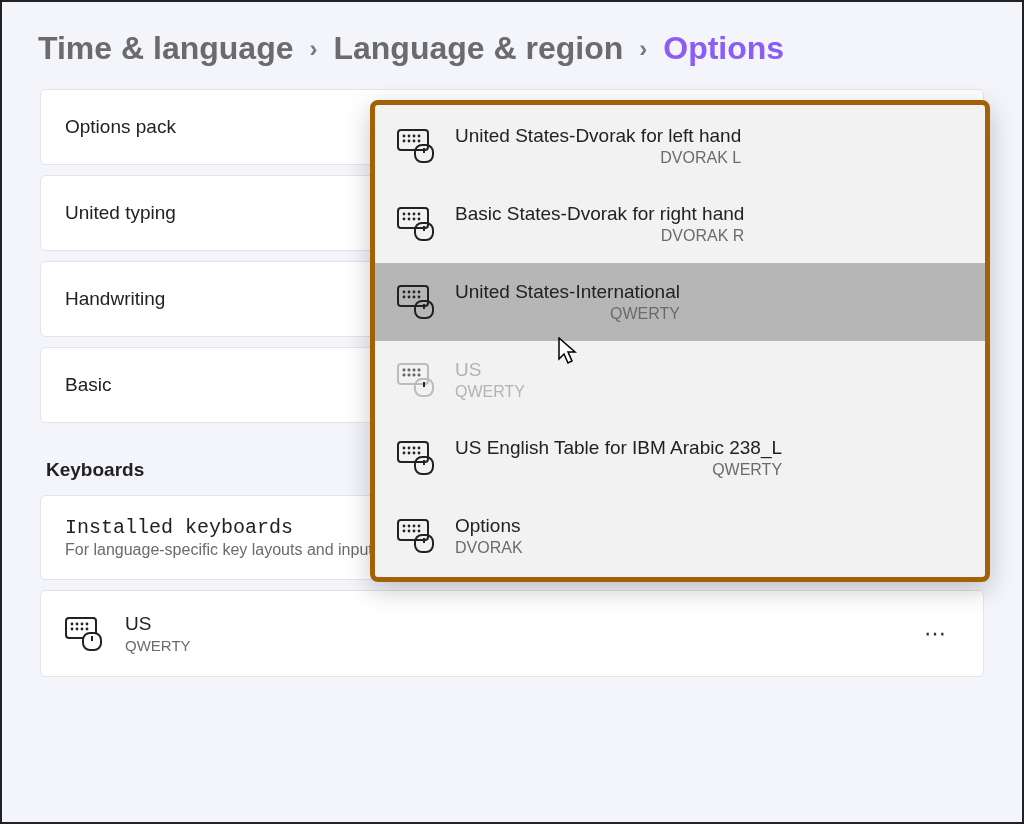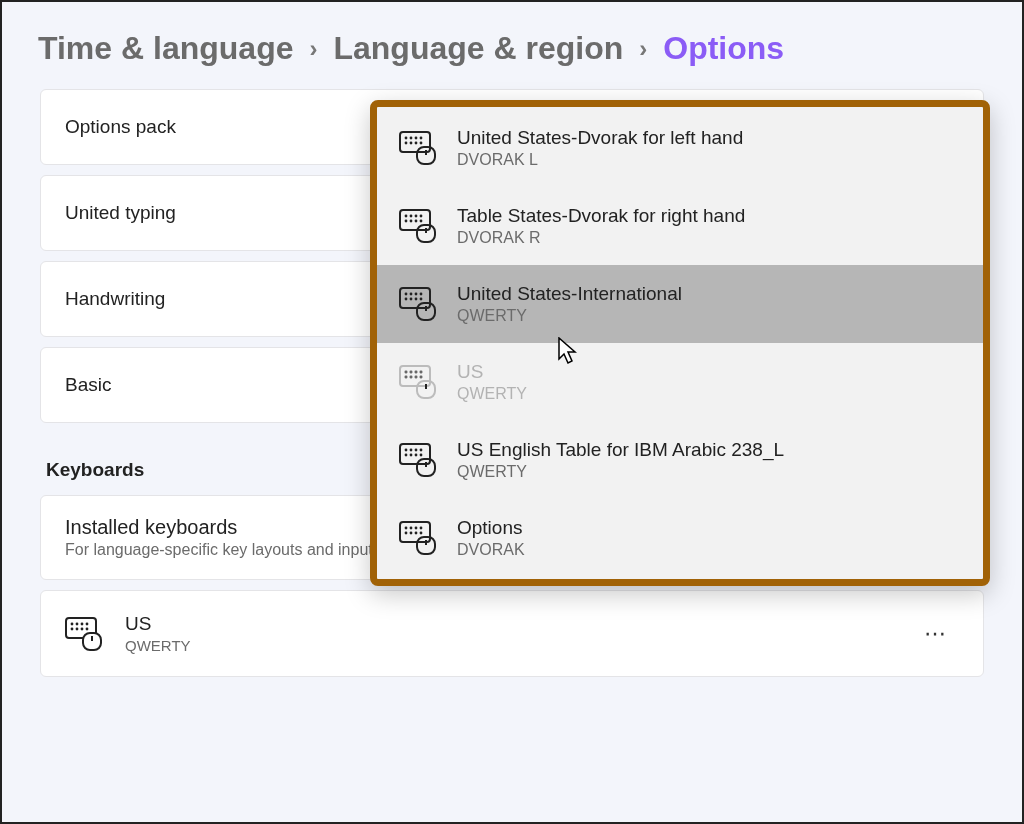--- a/index.html
+++ b/index.html
@@ -42,21 +42,21 @@
   .kb-header {
     background: #fff;
     border: 1px solid #e4e4e7;
     border-radius: 6px;
     padding: 18px 24px;
     display: flex;
     align-items: center;
     justify-content: space-between;
     margin-bottom: 10px;
   }
-  .kb-header .left .t1 { font-size: 20px; color: #222; }
+  .kb-header .left .t1 { font-size: 20px; color: #222; font-family: Liberation Mono, monospace; }
   .kb-header .left .t2 { font-size: 16px; color: #6b6b6b; margin-top: 2px; }
   .add-btn {
     border: 1px solid #d0d0d4;
     background: #fdfdfd;
     border-radius: 6px;
     padding: 12px 20px;
     font-size: 18px;
     color: #222;
     cursor: pointer;
   }
@@ -74,37 +74,37 @@
   .kb-item .sub { font-size: 15px; color: #6b6b6b; margin-top: 2px; }
   .more { font-size: 22px; letter-spacing: 3px; color: #333; padding: 6px 10px; cursor: pointer; }
   .kb-icon { width: 40px; height: 34px; flex-shrink: 0; }
   
   .flyout {
     position: absolute;
     top: 98px;
     left: 368px;
     width: 620px;
     background: #f2f2f2;
-    border: 7px solid #a16207;
+    border: 5px solid #a16207;
     border-radius: 8px;
     box-shadow: 0 8px 26px rgba(0,0,0,0.22);
     padding: 2px 0;
     z-index: 50;
   }
   .fly-item {
     display: flex;
     align-items: center;
     gap: 18px;
     padding: 18px 22px;
     cursor: pointer;
   }
   .fly-item.selected { background: #b6b6b6; }
   .fly-item.disabled .fname, .fly-item.disabled .fsub { color: #b3b3b3; }
   .fly-item .fname { font-size: 19px; color: #222; }
-  .fly-item .fsub { font-size: 16px; color: #6b6b6b; margin-top: 2px; }
+  .fly-item .fsub { font-size: 16px; color: #6b6b6b; margin-top: 2px; text-align: right; }
   .fly-item.disabled .kb-icon path, .fly-item.disabled .kb-icon rect, .fly-item.disabled .kb-icon circle { stroke: #bcbcbc; }
   .cursor-arrow {
     position: absolute;
     left: 556px;
     top: 335px;
     z-index: 60;
     pointer-events: none;
   }
 </style>
 </head>
@@ -196,21 +196,21 @@
         <circle cx="17" cy="7" r="1.4" fill="#222"></circle>
         <circle cx="22" cy="7" r="1.4" fill="#222"></circle>
   <circle cx="7" cy="12" r="1.4" fill="#222"></circle>
         <circle cx="12" cy="12" r="1.4" fill="#222"></circle>
         <circle cx="17" cy="12" r="1.4" fill="#222"></circle>
         <circle cx="22" cy="12" r="1.4" fill="#222"></circle>
   <rect x="18" y="16" width="18" height="17" rx="7" fill="none" stroke="#222" stroke-width="2"></rect>
   <line x1="27" y1="19" x2="27" y2="24" stroke="#222" stroke-width="2"></line>
 </svg>
       <div>
-     <div class="fname">Table States-Dvorak for right hand</div>
+     <div class="fname">Basic States-Dvorak for right hand</div>
      <div class="fsub">DVORAK R</div>
    </div>
     </div>
     <div class="fly-item selected">
       <svg class="kb-icon" viewBox="0 0 40 34">
   <rect x="1" y="1" width="30" height="20" rx="3" fill="none" stroke="#222" stroke-width="2"></rect>
   <circle cx="7" cy="7" r="1.4" fill="#222"></circle>
         <circle cx="12" cy="7" r="1.4" fill="#222"></circle>
         <circle cx="17" cy="7" r="1.4" fill="#222"></circle>
         <circle cx="22" cy="7" r="1.4" fill="#222"></circle>

